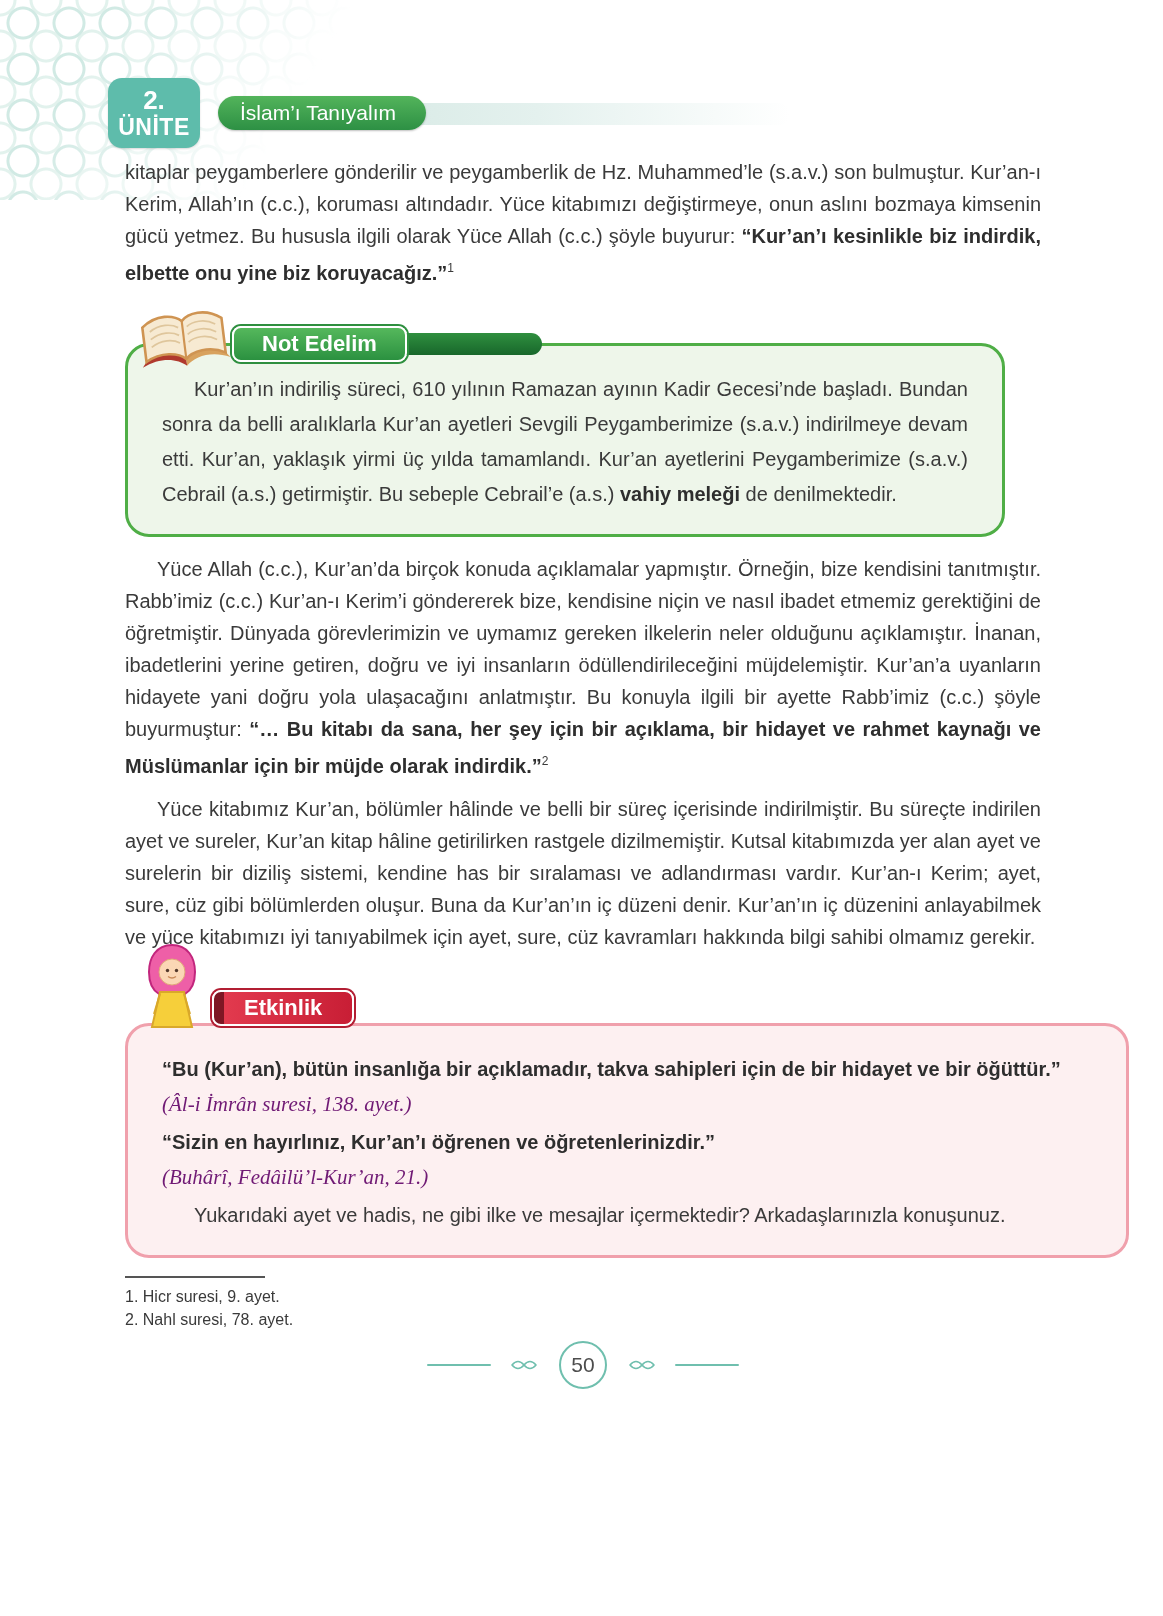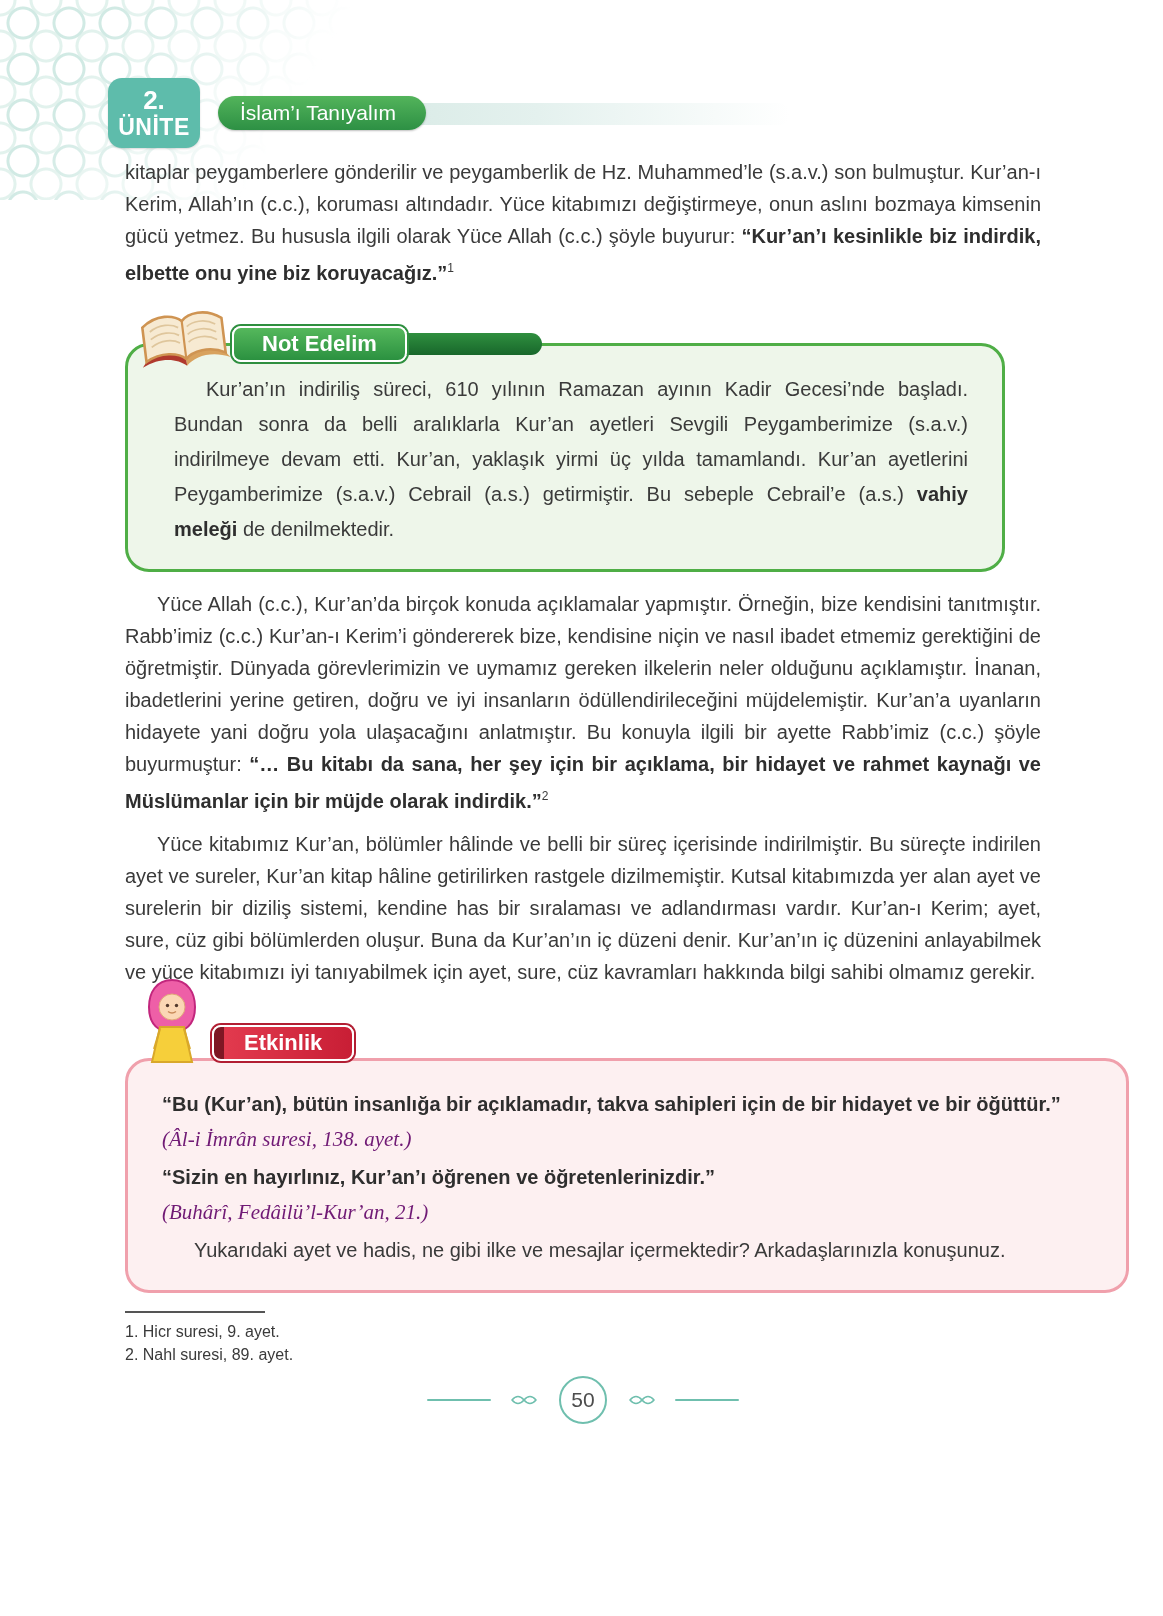--- a/index.html
+++ b/index.html
@@ -34,21 +34,21 @@
 
   
   .content { position:absolute; left:125px; top:156px; width:916px; font-size:20px; line-height:32px; text-align:justify; }
   .content p.body-para { margin-bottom:12px; }
   .indent { text-indent:32px; }
   .bold { font-weight:bold; color:#2e2e2e; }
   sup { font-size:12px; }
 
   
   .note-box { position:relative; width:880px; margin:54px 0 16px 0; border:3px solid #4fae46; border-radius:24px;
-    background:#eef6ea; padding:26px 34px 22px 46px; line-height:35px; }
+    background:#eef6ea; padding:26px 34px 22px 34px; line-height:35px; }
   .note-header { position:absolute; top:-44px; left:4px; display:flex; align-items:flex-end; }
   .book-icon { width:104px; height:76px; transform:rotate(-7deg); margin-right:-4px; }
   .note-label-wrap { position:relative; margin-bottom:16px; }
   .note-label-bar { position:absolute; left:10px; top:7px; height:22px; width:300px; border-radius:11px;
     background:linear-gradient(180deg,#2f8f3f,#18672b); }
   .note-pill { position:relative; display:inline-block; padding:3px 28px; border-radius:9px;
     background:linear-gradient(180deg,#55b85c,#2b9140); border:2px solid #ffffff; box-shadow:0 0 0 2px #2e8f3f;
     color:#fff; font-weight:bold; font-size:22px; line-height:26px; }
 
   
@@ -140,21 +140,21 @@
       <p class="quote">“Bu (Kur’an), bütün insanlığa bir açıklamadır, takva sahipleri için de bir hidayet ve bir öğüttür.”</p>
       <p class="citation">(Âl-i İmrân suresi, 138. ayet.)</p>
       <p class="quote">“Sizin en hayırlınız, Kur’an’ı öğrenen ve öğretenlerinizdir.”</p>
       <p class="citation">(Buhârî, Fedâilü’l-Kur’an, 21.)</p>
       <p class="question indent">Yukarıdaki ayet ve hadis, ne gibi ilke ve mesajlar içermektedir? Arkadaşlarınızla konuşunuz.</p>
     </div>
 
     <div class="footnotes">
       <div class="fn-line"></div>
       <div class="footnote">1. Hicr suresi, 9. ayet.</div>
-      <div class="footnote">2. Nahl suresi, 89. ayet.</div>
+      <div class="footnote">2. Nahl suresi, 78. ayet.</div>
     </div>
 
     <div class="page-ornament">
       <div class="orn-line"></div>
       <svg class="orn-leaf" width="26" height="14" viewBox="0 0 26 14">
         <path d="M1,7 Q7,0 13,7 Q7,14 1,7 Z" fill="none" stroke="#6fbfae" stroke-width="1.5"></path>
         <path d="M13,7 Q19,0 25,7 Q19,14 13,7 Z" fill="none" stroke="#6fbfae" stroke-width="1.5"></path>
       </svg>
       <div class="page-circle">50</div>
       <svg class="orn-leaf" width="26" height="14" viewBox="0 0 26 14">

